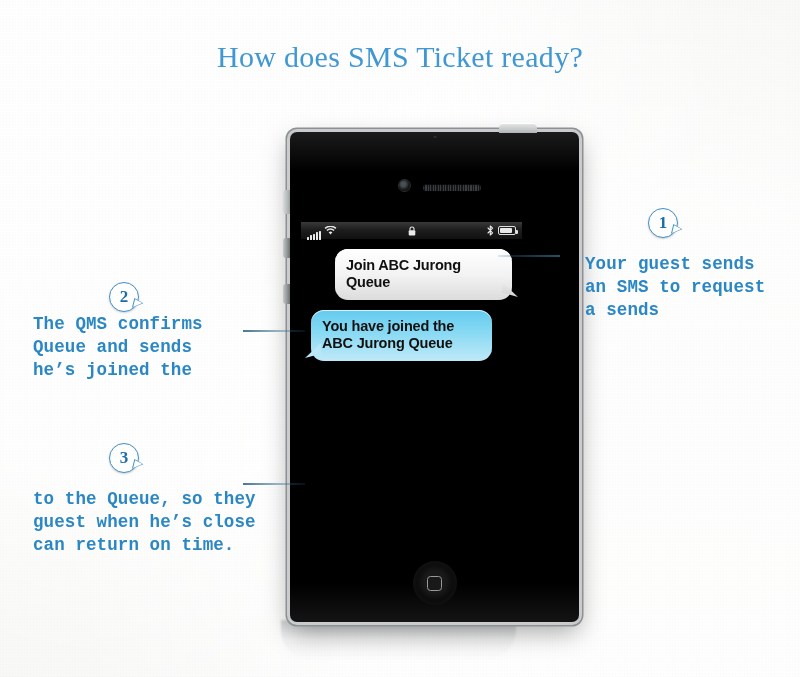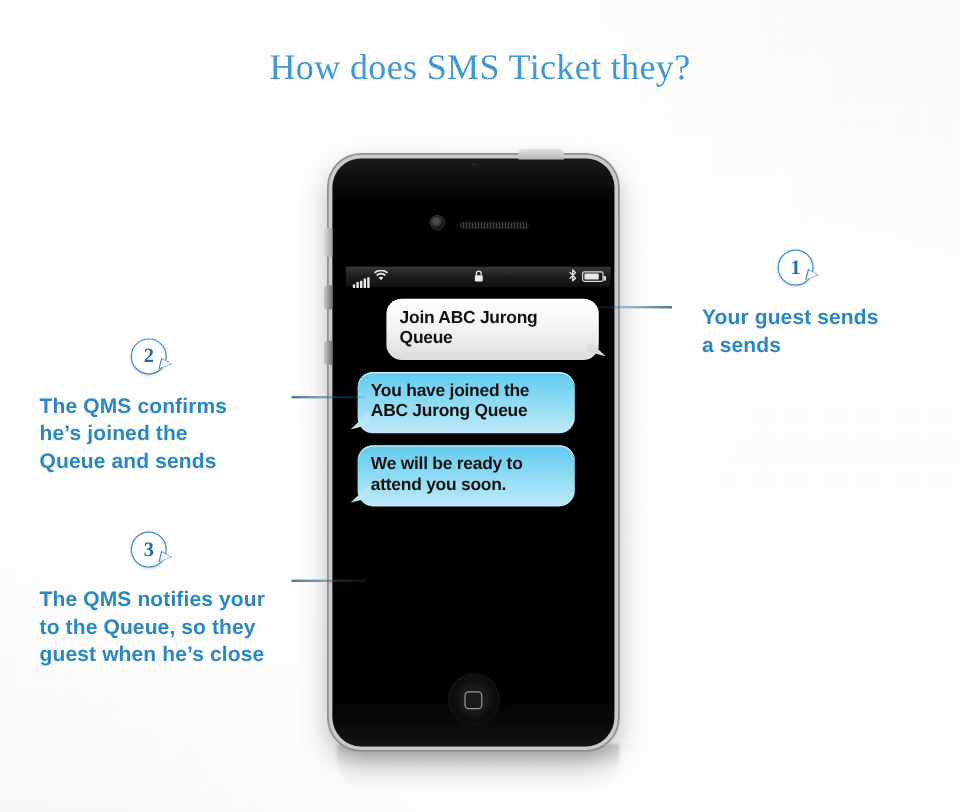--- a/index.html
+++ b/index.html
@@ -34,21 +34,21 @@
     text-align:center;
     font-size:30px; font-weight:400;
     color:#3f97d3;
     letter-spacing:.3px;
     white-space:nowrap;
   }
 
   
   .callout { position:absolute; }
   .callout .ctext {
-    font-family:Liberation Sans, sans-serif;
+    font-family:Liberation Mono, monospace;
     font-weight:bold;
     font-size:17.5px;
     line-height:23px;
     color:#2b87c4;
     letter-spacing:.1px;
   }
 
   
   .marker {
     position:relative; width:34px; height:31px;
@@ -89,23 +89,23 @@
     background:linear-gradient(90deg, rgba(58,116,150,.15), rgba(42,96,128,.85));
   }
   .connector.rev {
     background:linear-gradient(90deg, rgba(42,96,128,.85), rgba(58,116,150,.15));
   }
 
   
   #phone-wrap { position:absolute; left:255px; top:120px; width:280px; height:530px; }
 
   .phone-body {
-    position:absolute; left:22px; top:12px;
-    width:235px; height:490px;
-    border-radius:24px;
+    position:absolute; left:35px; top:12px;
+    width:289px; height:490px;
+    border-radius:7px;
     background:
       linear-gradient(180deg,#1b1b1b 0%, #000 8%, #000 92%, #141414 100%);
     box-shadow:
       0 0 0 3px #c9cbcc,
       0 0 0 4.5px #8e9193,
       0 10px 26px rgba(0,0,0,.35);
   }
   
   .phone-body:before {
     content:""; position:absolute; inset:-4px;
@@ -235,21 +235,21 @@
     width:235px; height:40px; border-radius:0 0 30px 30px;
     background:linear-gradient(180deg, rgba(120,125,130,.33) 0%, rgba(160,165,170,.10) 48%, rgba(255,255,255,0) 100%);
     filter:blur(1.2px);
   }
 </style>
 </head>
 <body>
 
 <div id="page-bg"></div>
 
-<div class="title">How does SMS Ticket they?</div>
+<div class="title">How does SMS Ticket ready?</div>
 
 <div id="phone-wrap">
 
   <div class="reflection"></div>
 
   <div class="phone-body">
 
     <div class="mic-top"></div>
     <div class="btn-power"></div>
     <div class="btn-mute"></div>
@@ -305,24 +305,20 @@
         <div class="bubble in">
           <div class="btext">Join ABC Jurong Queue</div>
           <div class="tail"></div>
         </div>
 
         <div class="bubble out">
           <div class="btext">You have joined the ABC Jurong Queue</div>
           <div class="tail"></div>
         </div>
 
-        <div class="bubble out">
-          <div class="btext">We will be ready to attend you soon.</div>
-          <div class="tail"></div>
-        </div>
 
       </div>
     </div>
 
     <div class="home-btn">
         <i></i>
       </div>
   </div>
 </div>
 
@@ -331,49 +327,50 @@
 <div class="callout" style="left:585px; top:208px;">
   <div class="marker" style="margin-left:63px;">
     <div class="bub">
         <span class="num">1</span>
       </div>
     <div class="tail"></div>
       <div class="tail-in"></div>
   </div>
   <div style="margin-top:14px;">
     <div class="ctext">Your guest sends</div>
+    <div class="ctext">an SMS to request</div>
     <div class="ctext">a sends</div>
   </div>
 </div>
 
 <div class="connector rev" style="left:243px; top:330px; width:62px;"></div>
 
 <div class="callout" style="left:33px; top:282px;">
   <div class="marker" style="margin-left:76px;">
     <div class="bub">
         <span class="num">2</span>
       </div>
     <div class="tail"></div>
       <div class="tail-in"></div>
   </div>
-  <div style="margin-top:14px;">
+  <div style="">
     <div class="ctext">The QMS confirms</div>
+    <div class="ctext">Queue and sends</div>
     <div class="ctext">he’s joined the</div>
-    <div class="ctext">Queue and sends</div>
   </div>
 </div>
 
 <div class="connector rev" style="left:243px; top:483px; width:62px;"></div>
 
 <div class="callout" style="left:33px; top:443px;">
   <div class="marker" style="margin-left:76px;">
     <div class="bub">
         <span class="num">3</span>
       </div>
     <div class="tail"></div>
       <div class="tail-in"></div>
   </div>
   <div style="margin-top:14px;">
-    <div class="ctext">The QMS notifies your</div>
     <div class="ctext">to the Queue, so they</div>
     <div class="ctext">guest when he’s close</div>
+    <div class="ctext">can return on time.</div>
   </div>
 </div>
 
 </body></html>

